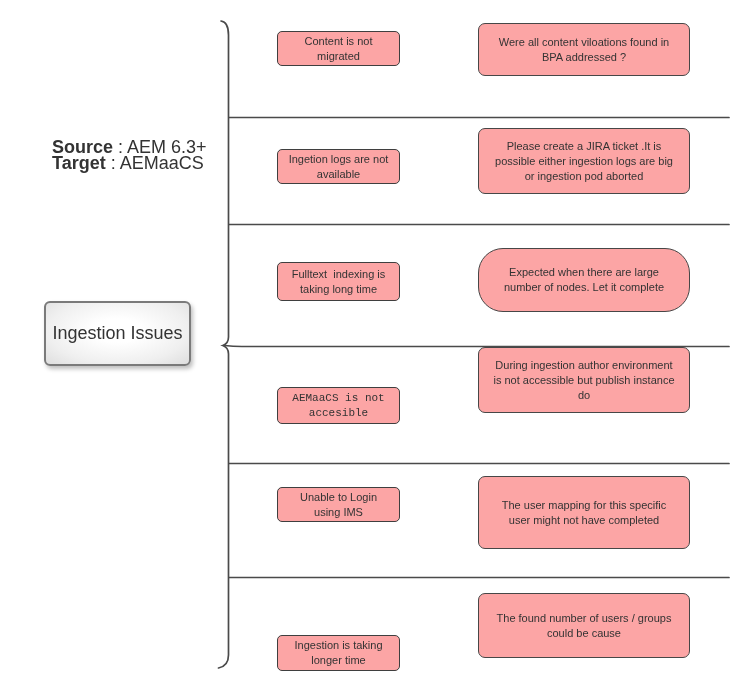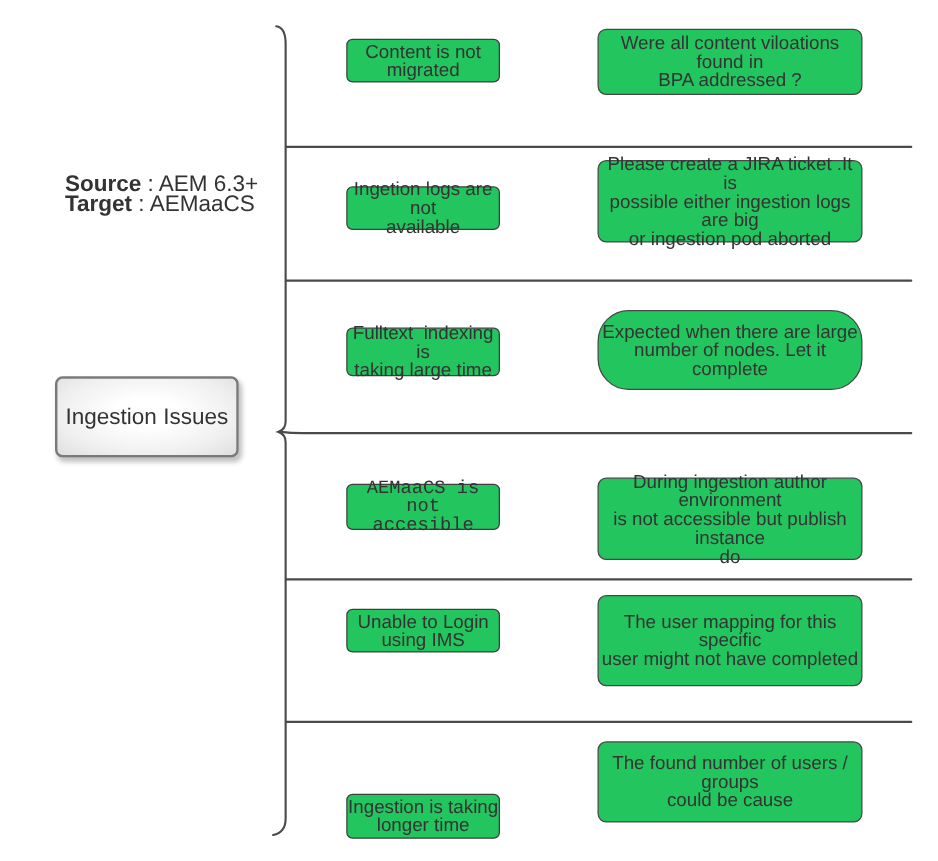--- a/index.html
+++ b/index.html
@@ -11,22 +11,22 @@
   .canvas{
     position:relative;width:750px;height:689px;background:#ffffff;
     font-family:"Liberation Sans",sans-serif;color:var(--text-color);
     overflow:hidden;
   }
   .connectors{position:absolute;left:0;top:0;width:750px;height:689px;}
   .connectors path{stroke:var(--line-color);stroke-width:1.7;fill:none;stroke-linecap:round;}
 
   .node{
     position:absolute;display:flex;align-items:center;justify-content:center;
-    text-align:center;background:#22c55e;border:1.5px solid var(--border-color);
-    border-radius:6px;font-size:15px;line-height:15px;color:var(--text-color);
+    text-align:center;background:#fca5a5;border:1.5px solid var(--border-color);
+    border-radius:6px;font-size:11px;line-height:15px;color:var(--text-color);
   }
   .node .txt{white-space:pre-wrap;}
 
   
   .root{
     left:44px;top:301px;width:143px;height:61px;
     background:radial-gradient(ellipse at 50% 45%, #ffffff 25%, #efefef 70%, #dedede 100%);
     border:2px solid #7a7a7a;border-radius:6px;
     box-shadow:2px 3px 4px rgba(0,0,0,0.25);
     font-size:18px;
@@ -46,21 +46,21 @@
   .p3{top:262px;height:37px;}
   .p4{top:387px;height:35px;font-family:Liberation Mono, monospace;}
   .p5{top:487px;height:33px;}
   .p6{top:623px;height:34px;margin-top:12px;}
 
   
   .sbox{left:478px;width:210px;border-radius:7px;border-color:#474747;}
   .s1{top:23px;height:51px;}
   .s2{top:128px;height:64px;}
   .s3{top:248px;height:62px;border-radius:25px;}
-  .s4{top:382px;height:64px;}
+  .s4{top:347px;height:64px;}
   .s5{top:476px;height:71px;}
   .s6{top:593px;height:63px;}
 </style>
 </head>
 <body>
 
 <div class="canvas">
 
   <svg class="connectors" viewBox="0 0 750 689">
     <path d="M 221 21 Q 228.5 22 228.5 35
@@ -94,21 +94,21 @@
 BPA addressed ?</span>
   </div>
   <div class="node sbox s2">
     <span class="txt">Please create a JIRA ticket .It is
 possible either ingestion logs are big
 or ingestion pod aborted</span>
   </div>
 
   <div class="node pbox p3">
     <span class="txt">Fulltext  indexing is
-taking large time</span>
+taking long time</span>
   </div>
   <div class="node sbox s3">
     <span class="txt">Expected when there are large
 number of nodes. Let it complete</span>
   </div>
 
   <div class="node pbox p4">
     <span class="txt">AEMaaCS is not
 accesible</span>
   </div>

